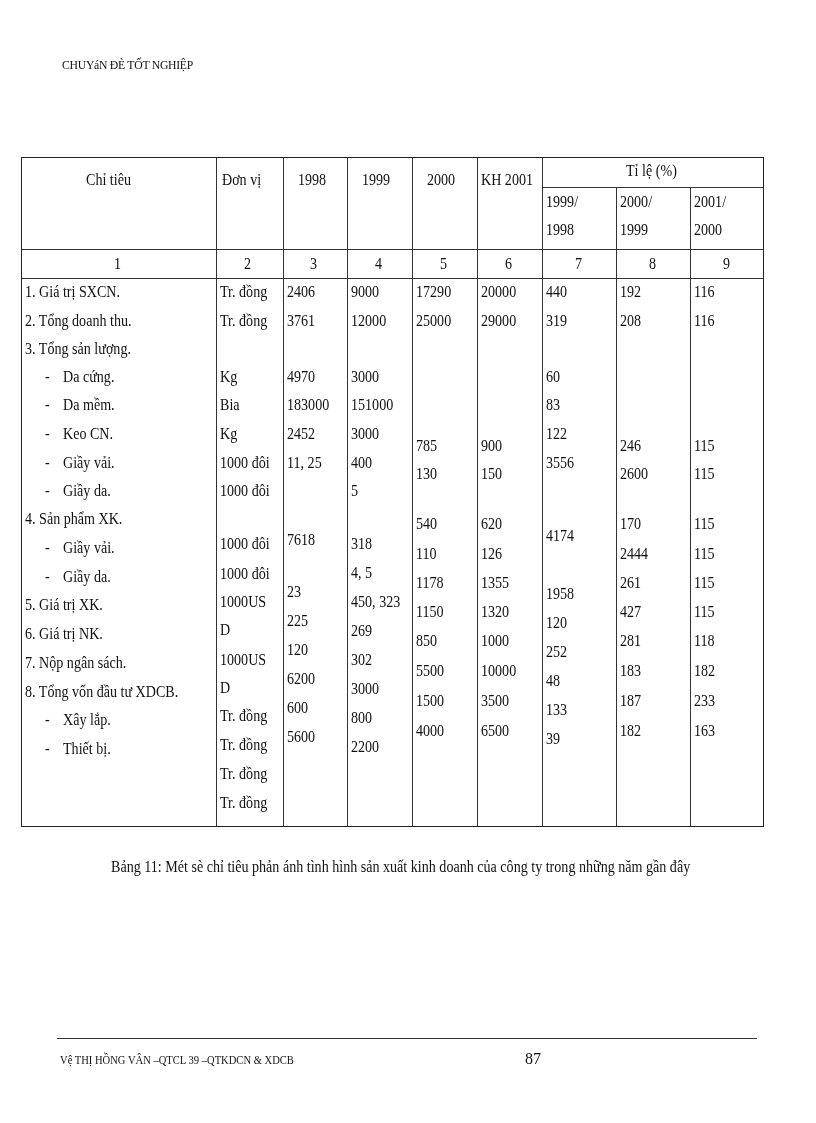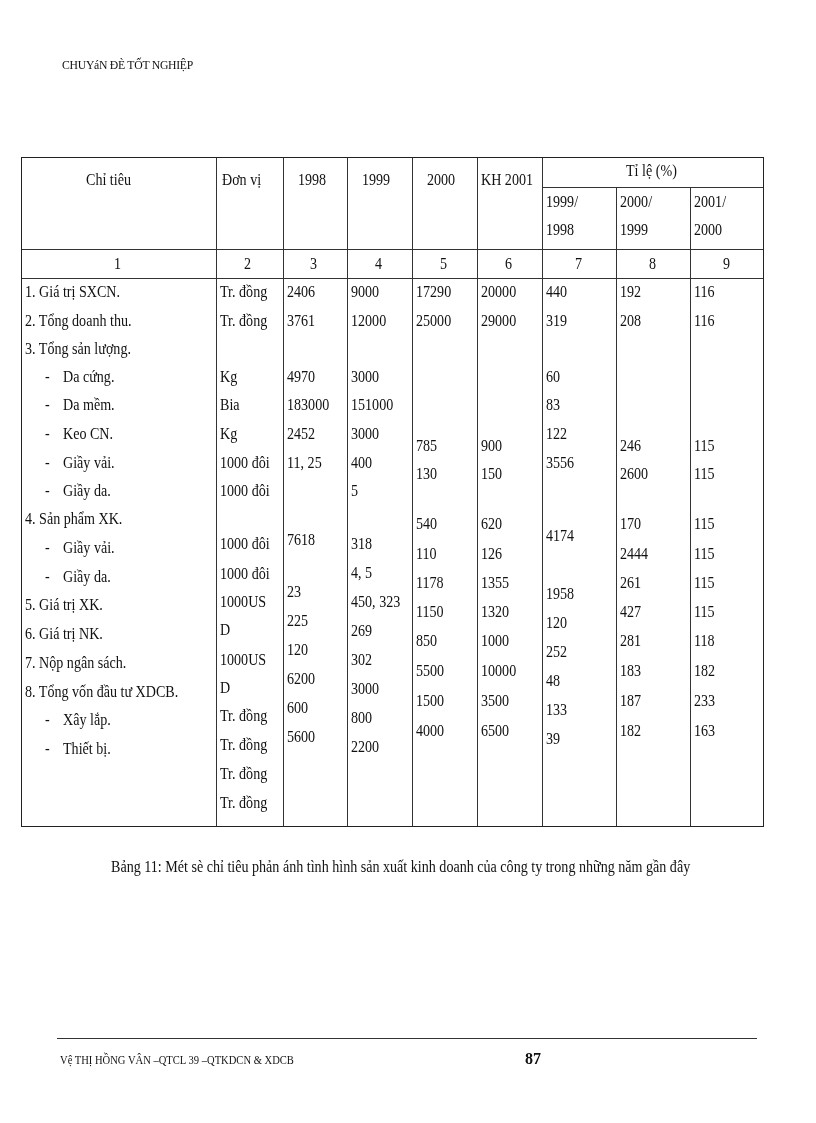--- a/index.html
+++ b/index.html
@@ -6,21 +6,21 @@
   body{width:816px;height:1123px;position:relative;overflow:hidden;
        font-family:"Liberation Serif","DejaVu Serif",serif;color:#111;}
   .hdr{position:absolute;left:62px;top:57px;font-size:13px;letter-spacing:-0.3px;transform:scaleX(0.9);transform-origin:left;}
   .tbl{position:absolute;left:21px;top:157px;width:743px;height:670px;border:1.5px solid #222;box-sizing:border-box;}
   .vl{position:absolute;top:0;bottom:0;width:0;border-left:1px solid #333;}
   .hl{position:absolute;height:0;border-top:1px solid #333;}
   .t{position:absolute;font-size:16px;line-height:16px;white-space:nowrap;transform:scaleX(0.88);transform-origin:left;}
   .cap{position:absolute;left:111px;top:858px;font-size:16px;white-space:nowrap;transform:scaleX(0.88);transform-origin:left;}
   .rule{position:absolute;left:57px;top:1038px;width:700px;border-top:1.5px solid #333;}
   .foot{position:absolute;left:60px;top:1053px;font-size:12px;white-space:nowrap;transform:scaleX(0.88);transform-origin:left;}
-  .pg{position:absolute;left:525px;top:1050px;font-size:16px;font-weight:bold;}
+  .pg{position:absolute;left:525px;top:1050px;font-size:16px;}
 </style>
 </head>
 <body>
 
 <div class="hdr">CHUYáN ĐÈ TỐT NGHIỆP</div>
 
 <div class="tbl">
 
   <div class="vl" style="left:194px"></div>
   <div class="vl" style="left:261px"></div>

